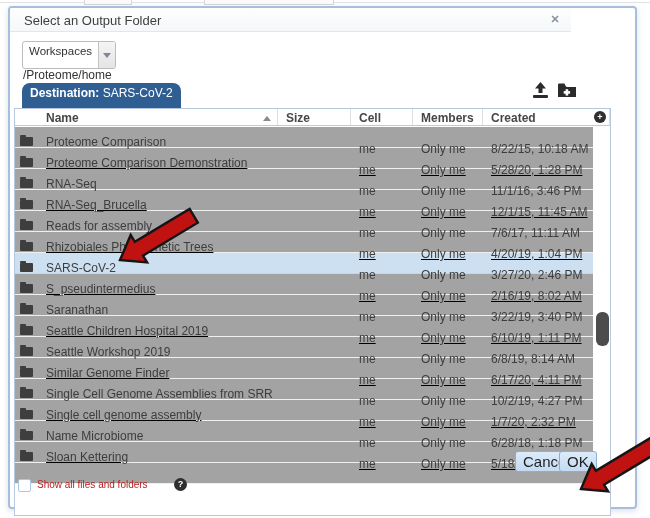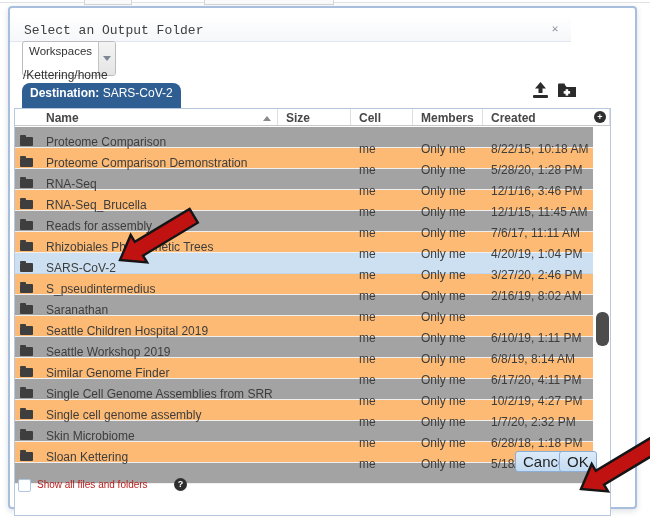--- a/index.html
+++ b/index.html
@@ -10,29 +10,29 @@
   
   .bg-line { position:absolute; left:0; top:2px; width:650px; height:1px; background:#e2e2e2; }
   .bg-box  { position:absolute; top:0; height:5px; background:#fafafa; border:1px solid #d7d7d7; border-top:none; }
   .bg-box.b1 { left:84px; width:48px; }
   .bg-box.b2 { left:204px; width:130px; }
 
   
   .dialog { position:absolute; left:8px; top:6px; width:629px; height:503px;
             background:#ffffff; border:2px solid #a7bfdc; border-radius:4px;
             box-shadow:0 2px 6px rgba(60,80,110,.18); }
-  .titlebar { position:absolute; left:0; top:10px; width:561px; height:24px;
+  .titlebar { position:absolute; left:0; top:0; width:561px; height:24px;
               background:linear-gradient(#fefefe,#f5f7fa); border-bottom:1px solid #e1e7ef;
-              border-radius:2px 2px 0 0;font-family:Liberation Mono, monospace; }
+              border-radius:2px 2px 0 0; }
   .title { position:absolute; left:14px; top:5px; font-size:13px; color:#404040; }
   .close-x { position:absolute; right:8px; top:3px; width:16px; height:16px; text-align:center;
              font-size:11px; line-height:16px; color:#8b95a1; font-weight:bold; cursor:pointer; }
 
   
-  .combo { position:absolute; left:12px; top:33px; height:35px; display:inline-flex; align-items:stretch;
+  .combo { position:absolute; left:12px; top:33px; height:28px; display:inline-flex; align-items:stretch;
            border:1px solid #bcbcbc; border-radius:3px; background:#ffffff; overflow:hidden; }
   .combo-value { font-size:11.5px; color:#333; padding:3px 6px 0 6px; }
   .combo-trigger { width:17px; background:linear-gradient(#f4f4f4,#e4e4e4); border-left:1px solid #c3c3c3;
                    display:flex; align-items:center; justify-content:center; }
   .combo-arrow { width:0; height:0; border-left:4px solid transparent; border-right:4px solid transparent;
                  border-top:5px solid #7d8795; }
   .path { position:absolute; left:13px; top:60px; font-size:12px; color:#333333; }
   .dest-badge { position:absolute; left:12px; top:75px; height:35px; background:#2f5e92; color:#ffffff;
                 border-radius:8px; font-size:12px; padding:3px 8px 0 8px; white-space:nowrap; }
   .dest-badge b { font-weight:bold; }
@@ -50,21 +50,21 @@
   .th.name { padding-left:31px; }
   .sort-asc { width:0; height:0; margin-left:auto; margin-right:6px;
               border-left:4px solid transparent; border-right:4px solid transparent;
               border-bottom:5px solid #8a8a8a; }
   .gear { position:absolute; right:4px; top:2px; width:12px; height:12px; border-radius:50%;
           background:#2e2e2e; color:#ffffff; font-size:9px; font-weight:bold; line-height:12px;
           text-align:center; cursor:pointer; }
   .tbody { position:absolute; left:0; top:18px; width:578px; }
   .row { display:grid; grid-template-columns:31px 232px 73px 62px 70px 110px; height:21px;
          align-items:center; border-bottom:1px solid #efefef; background:#a3a3a3; cursor:pointer; }
-  .row.even { background:#fdba74; }
+  .row.even { background:#a3a3a3;text-decoration:underline; }
   .row.selected { background:#cde0f2; border-bottom-color:#c0d6ec; }
   .cell { font-size:12px; color:#3d3d3d; white-space:nowrap; overflow:visible; }
   .cell.ic { display:flex; justify-content:flex-start; padding-left:5px; }
   .cell.owner,.cell.members,.cell.created { padding-left:8px;margin-top:15px; }
   .ficon { width:13px; height:9px; background:#3e3e3e; border-radius:1px; position:relative; }
   .ficon::before { content:""; position:absolute; top:-2px; left:0; width:6px; height:2px;
                    background:#3e3e3e; border-radius:1px 1px 0 0; }
   .vthumb { position:absolute; right:1px; top:203px; width:13px; height:34px;
             background:#4c4c4c; border-radius:6px; cursor:grab; }
 
@@ -103,21 +103,21 @@
       <span class="close-x">✕</span>
     </div>
 
     <div class="combo">
       <span class="combo-value">Workspaces</span>
       <span class="combo-trigger">
           <span class="combo-arrow"></span>
         </span>
     </div>
 
-    <div class="path">/Kettering/home</div>
+    <div class="path">/Proteome/home</div>
 
     <div class="dest-badge">
       <b>Destination:</b>
       <span>SARS-CoV-2</span>
     </div>
 
     <div class="tool-icons">
       <span class="icon-btn">
         <svg width="17" height="17" viewBox="0 0 17 17">
           <polygon points="8.5,0 14,6.5 10.5,6.5 10.5,11 6.5,11 6.5,6.5 3,6.5" fill="#2b2b2b"></polygon>
@@ -176,21 +176,21 @@
     <span class="cell created">5/28/20, 1:28 PM</span>
   </div>
           <div class="row">
     <span class="cell ic">
               <span class="ficon"></span>
             </span>
     <span class="cell name">RNA-Seq</span>
     <span class="cell size"></span>
     <span class="cell owner">me</span>
     <span class="cell members">Only me</span>
-    <span class="cell created">12/1/16, 3:46 PM</span>
+    <span class="cell created">11/1/16, 3:46 PM</span>
   </div>
           <div class="row even">
     <span class="cell ic">
               <span class="ficon"></span>
             </span>
     <span class="cell name">RNA-Seq_Brucella</span>
     <span class="cell size"></span>
     <span class="cell owner">me</span>
     <span class="cell members">Only me</span>
     <span class="cell created">12/1/15, 11:45 AM</span>
@@ -236,20 +236,21 @@
     <span class="cell created">2/16/19, 8:02 AM</span>
   </div>
           <div class="row">
     <span class="cell ic">
               <span class="ficon"></span>
             </span>
     <span class="cell name">Saranathan</span>
     <span class="cell size"></span>
     <span class="cell owner">me</span>
     <span class="cell members">Only me</span>
+    <span class="cell created">3/22/19, 3:40 PM</span>
   </div>
           <div class="row even">
     <span class="cell ic">
               <span class="ficon"></span>
             </span>
     <span class="cell name">Seattle Children Hospital 2019</span>
     <span class="cell size"></span>
     <span class="cell owner">me</span>
     <span class="cell members">Only me</span>
     <span class="cell created">6/10/19, 1:11 PM</span>
@@ -291,21 +292,21 @@
     <span class="cell name">Single cell genome assembly</span>
     <span class="cell size"></span>
     <span class="cell owner">me</span>
     <span class="cell members">Only me</span>
     <span class="cell created">1/7/20, 2:32 PM</span>
   </div>
           <div class="row">
     <span class="cell ic">
               <span class="ficon"></span>
             </span>
-    <span class="cell name">Skin Microbiome</span>
+    <span class="cell name">Name Microbiome</span>
     <span class="cell size"></span>
     <span class="cell owner">me</span>
     <span class="cell members">Only me</span>
     <span class="cell created">6/28/18, 1:18 PM</span>
   </div>
           <div class="row even">
     <span class="cell ic">
               <span class="ficon"></span>
             </span>
     <span class="cell name">Sloan Kettering</span>

